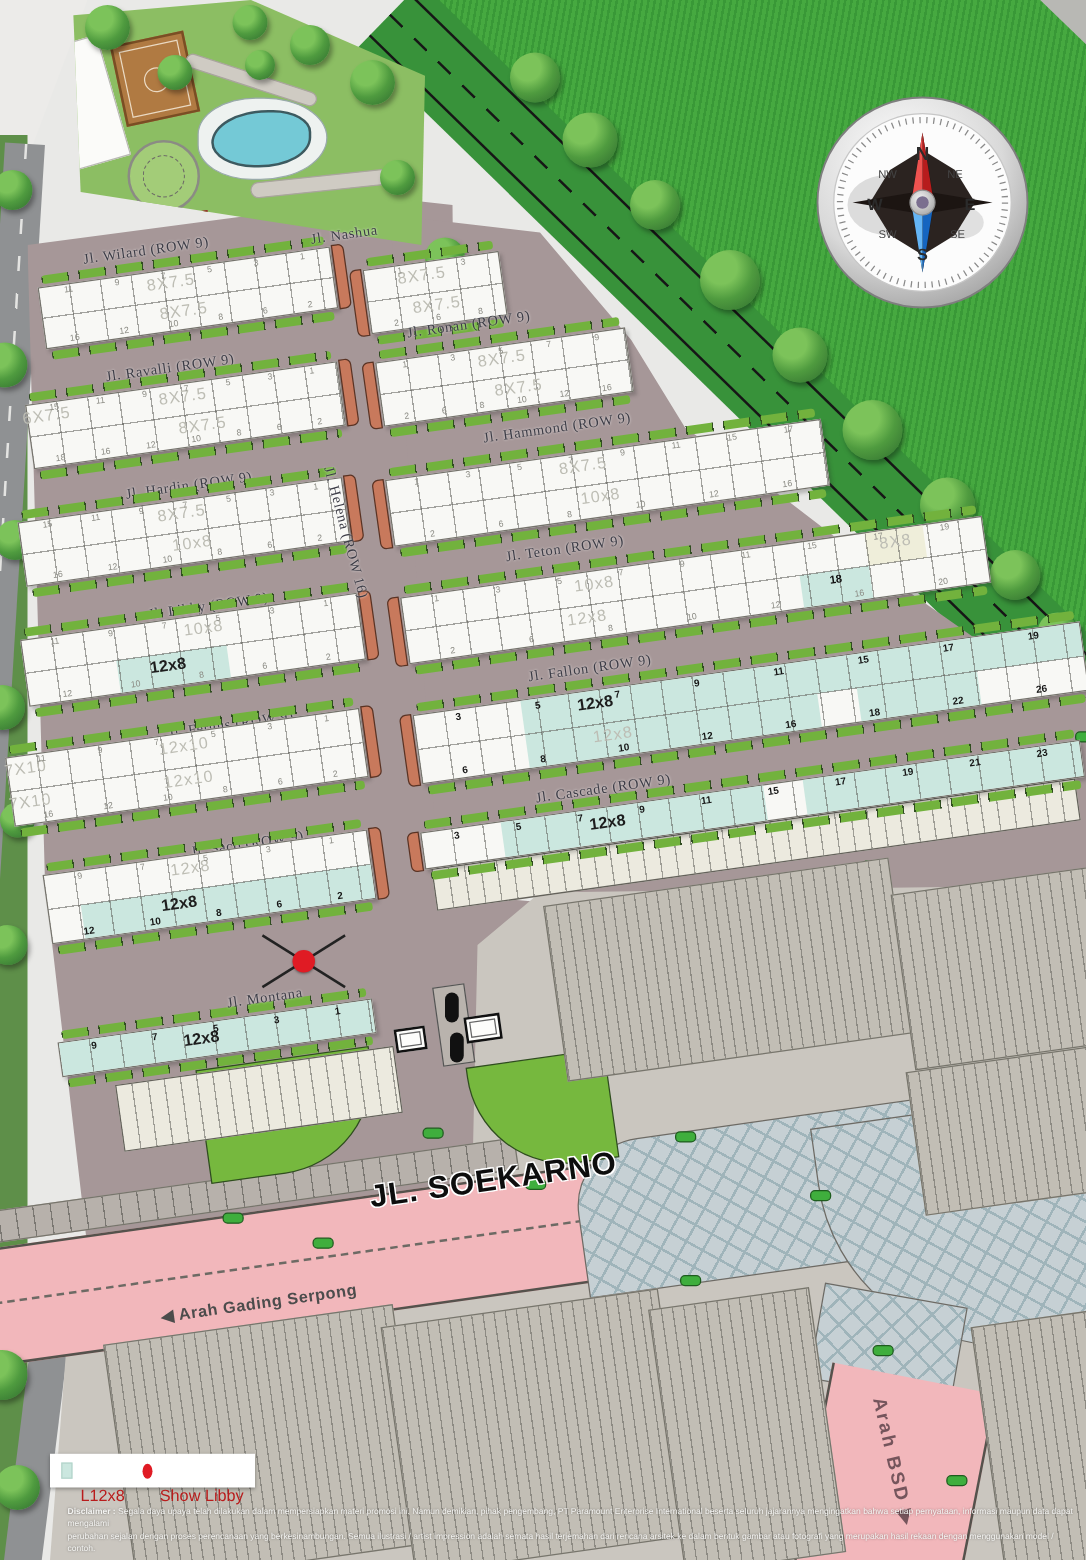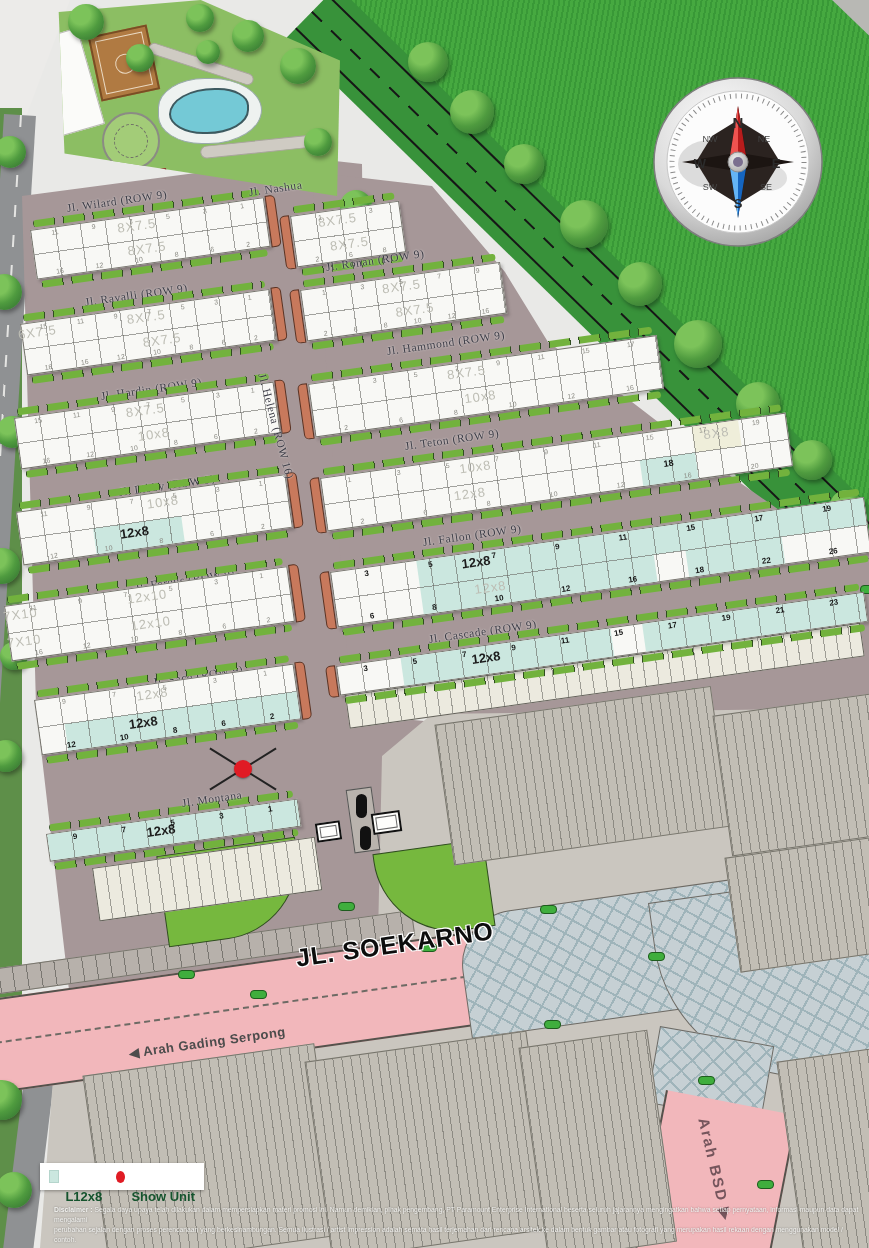--- a/index.html
+++ b/index.html
@@ -137,21 +137,21 @@
 
   
   .xmark{position:absolute;width:78px;height:2px;background:#222;transform-origin:center;}
   .show-dot{position:absolute;width:18px;height:18px;border-radius:50%;background:#e01b24;box-shadow:0 1px 2px rgba(0,0,0,.4);}
 
   
   .legend{left:40px;top:1163px;width:164px;height:27px;background:#fff;display:flex;align-items:center;
     gap:6px;padding:0 9px;box-shadow:0 1px 3px rgba(0,0,0,.35);}
   .legend .swatch{width:13px;height:13px;background:#cbe7df;border:1px solid #b5d5cc;}
   .legend .dot{width:12px;height:12px;border-radius:50%;background:#e01b24;margin-left:8px;}
-  .legend span{font-size:13px;font-weight:bold;color:#14532d;white-space:nowrap;margin-top:40px;}
+  .legend span{font-size:13px;font-weight:normal;color:#b91c1c;white-space:nowrap;margin-top:40px;}
   .disclaimer{left:54px;top:1205px;width:812px;color:#f4f4f2;font-size:6.8px;line-height:10px;
     text-shadow:0 0 2px rgba(0,0,0,.45);}
   .disclaimer b{font-weight:bold;}
 
   
   .compass{left:652px;top:76px;width:172px;height:172px;}
 </style>
 </head>
 <body>
 
@@ -584,21 +584,21 @@
       <text x="112" y="66" text-anchor="middle" font-size="9" fill="#444" font-family="Liberation Sans,sans-serif">NE</text>
       <text x="114" y="114" text-anchor="middle" font-size="9" fill="#444" font-family="Liberation Sans,sans-serif">SE</text>
       <text x="58" y="114" text-anchor="middle" font-size="9" fill="#444" font-family="Liberation Sans,sans-serif">SW</text>
       <text x="58" y="66" text-anchor="middle" font-size="9" fill="#444" font-family="Liberation Sans,sans-serif">NW</text>
     </svg>
 
     <div class="abs legend">
       <div class="swatch"></div>
       <span>L12x8</span>
       <div class="dot"></div>
-      <span>Show Unit</span>
+      <span>Show Libby</span>
     </div>
 
     <div class="abs disclaimer">
       <div><b>Disclaimer :</b>
         <span>Segala daya upaya telah dilakukan dalam mempersiapkan materi promosi ini. Namun demikian, pihak pengembang, PT Paramount Enterprise International beserta seluruh jajarannya mengingatkan bahwa setiap pernyataan, informasi maupun data dapat mengalami</span></div>
       <div><span>perubahan sejalan dengan proses perencanaan yang berkesinambungan. Semua ilustrasi / artist impression adalah semata hasil terjemahan dari rencana arsitek ke dalam bentuk gambar atau fotografi yang merupakan hasil rekaan dengan menggunakan model / contoh.</span></div>
     </div>
   <div class="xmark" style="left: 204px; top: 768px; transform: rotate(-32deg);"></div>
       <div class="xmark" style="left: 204px; top: 768px; transform: rotate(32deg);"></div>
       <div class="show-dot" style="left: 234px; top: 760px;"></div>

